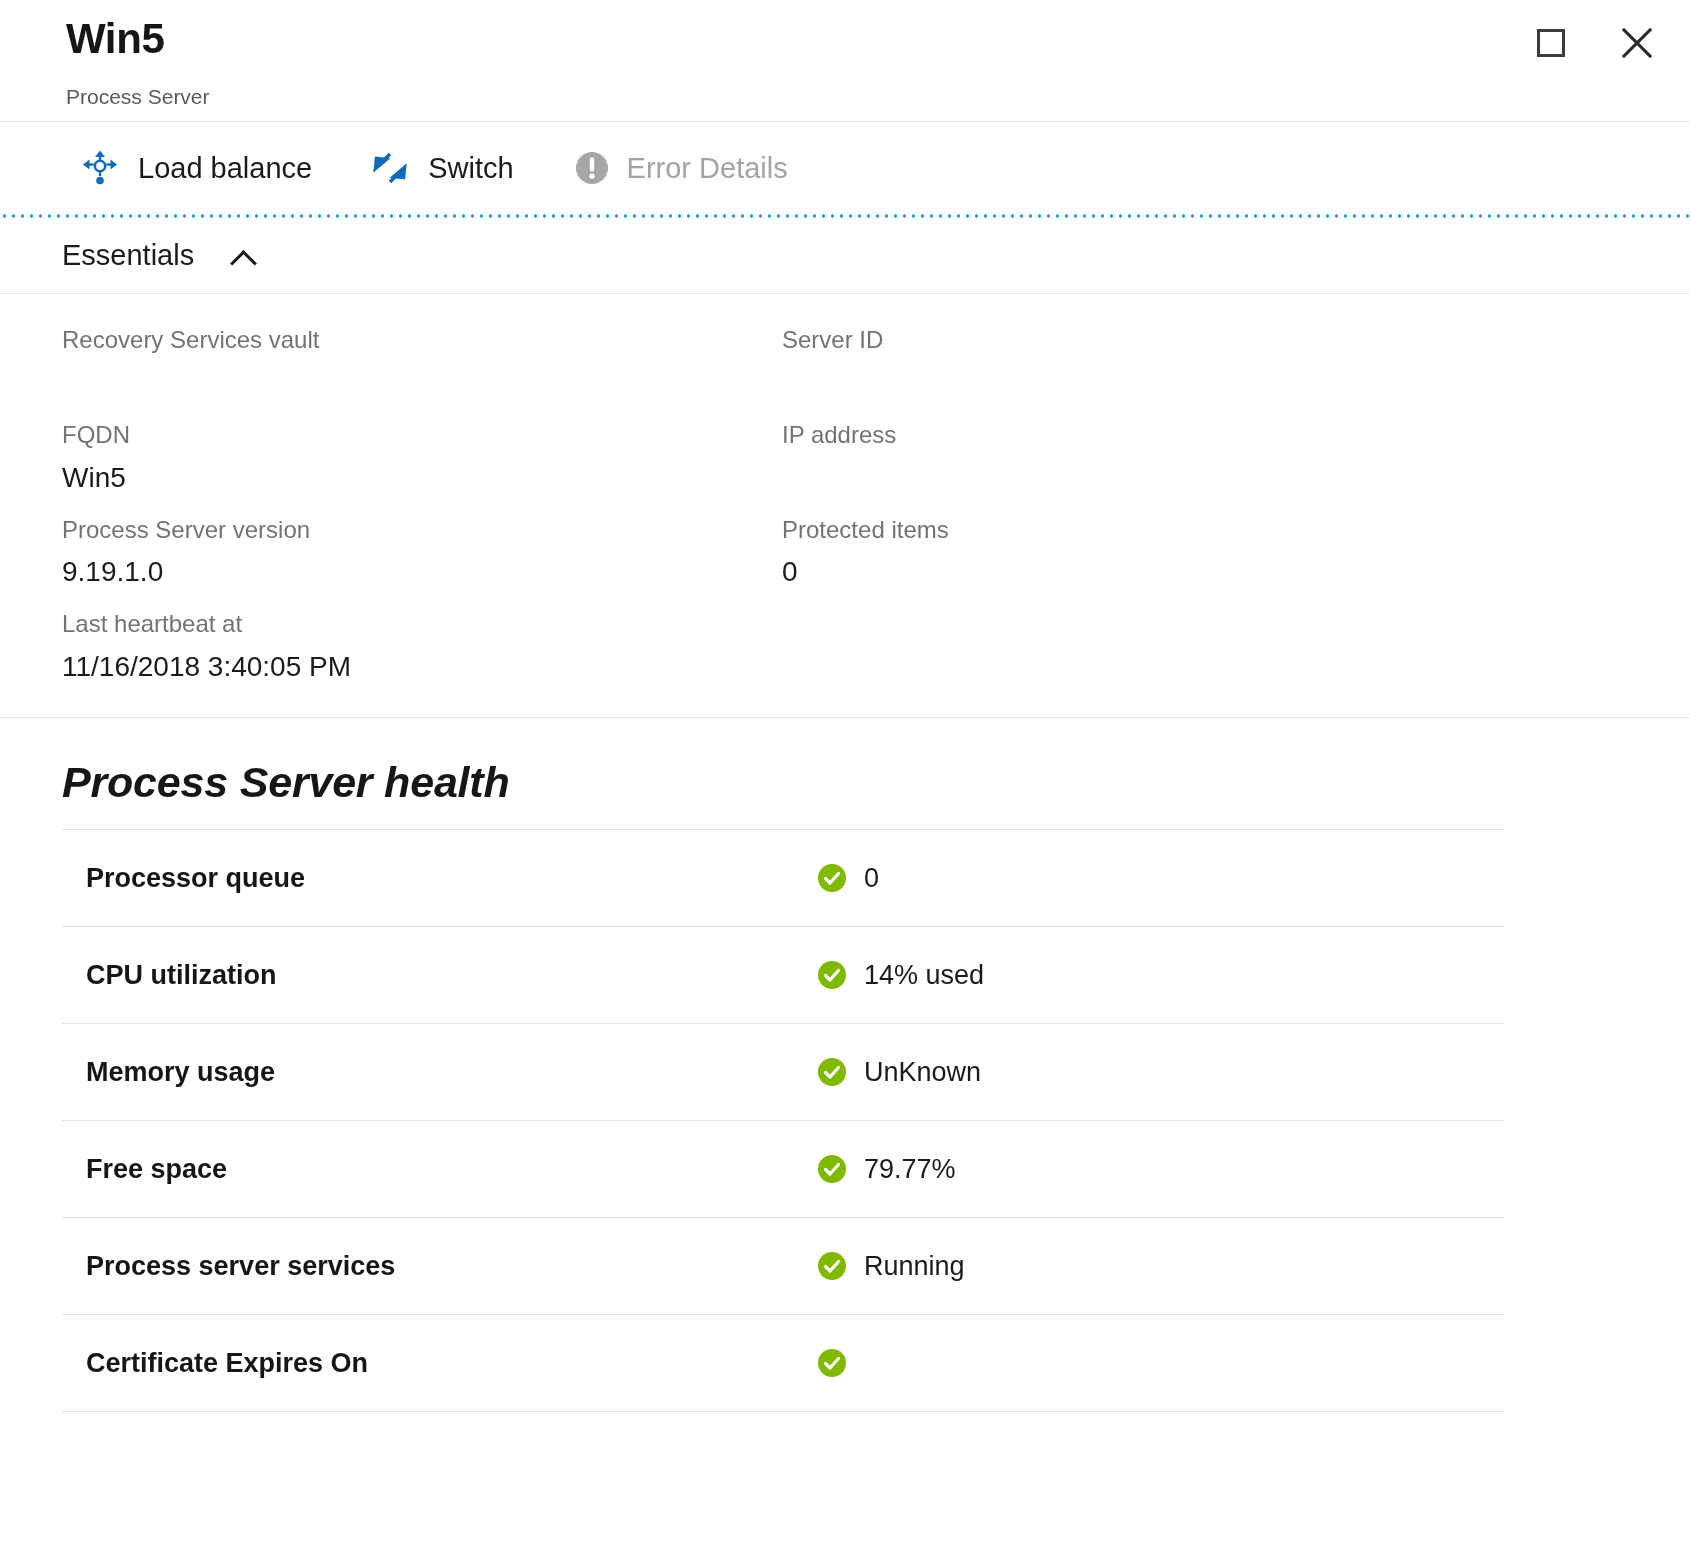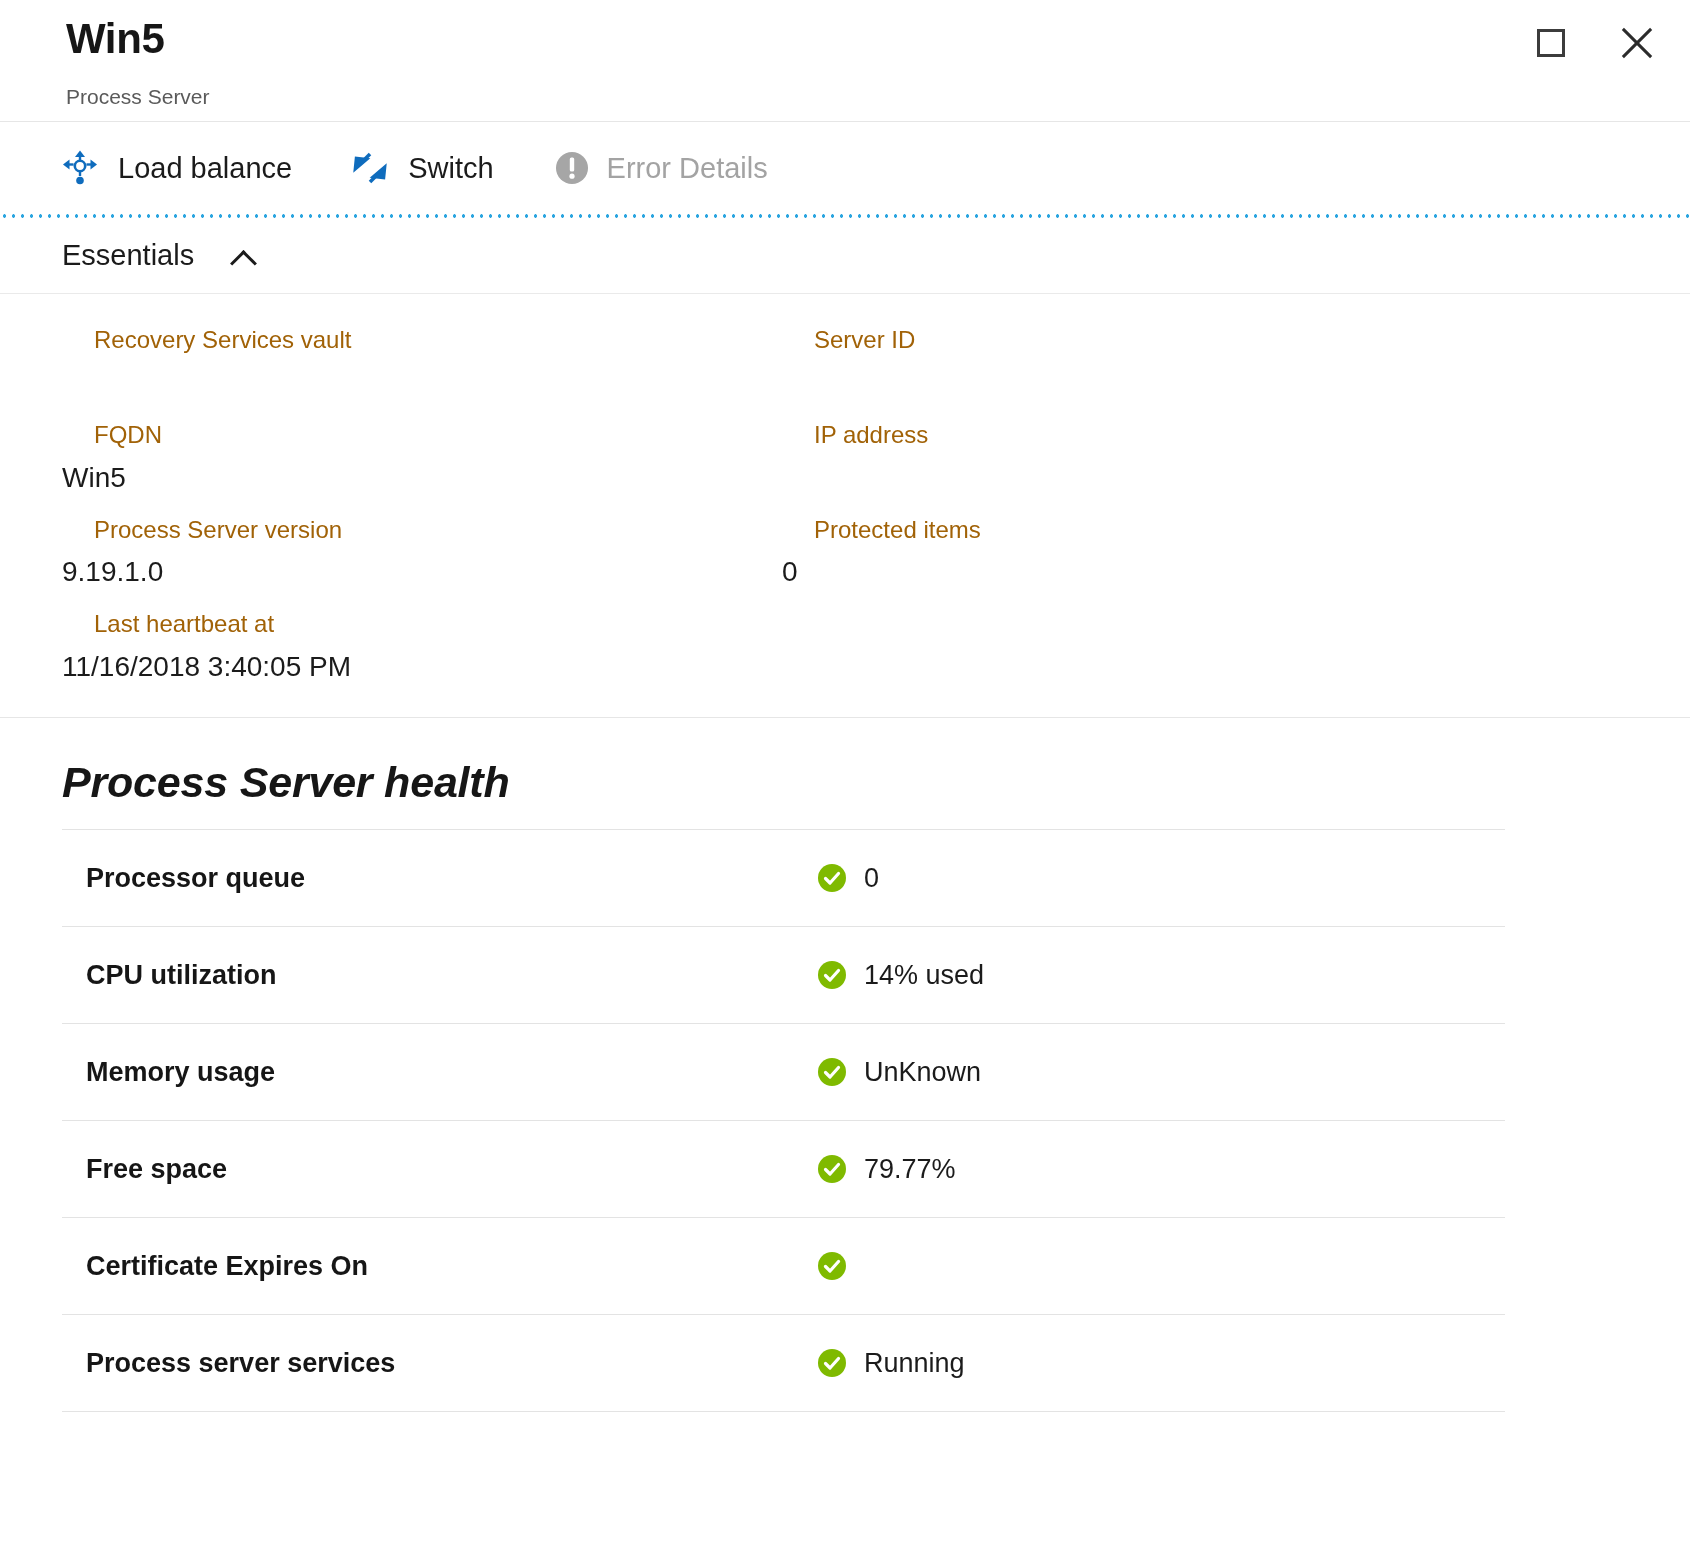--- a/index.html
+++ b/index.html
@@ -82,21 +82,21 @@
     background: #2b2b2b;
   }
   .close-glyph::before { transform: translate(-50%,-50%) rotate(45deg); }
   .close-glyph::after  { transform: translate(-50%,-50%) rotate(-45deg); }
 
   
   .command-bar {
     height: 92px;
     display: flex;
     align-items: center;
-    padding-left: 60px;
+    padding-left: 80px;
     gap: 58px;
     background: #ffffff;
   }
   .cmd {
     display: flex;
     align-items: center;
     gap: 18px;
     cursor: pointer;
     font-size: 29px;
     color: #1b1b1b;
@@ -158,23 +158,22 @@
   .essentials-grid {
     display: grid;
     grid-template-columns: 720px 1fr;
     padding: 26px 0 18px 62px;
     border-bottom: 1px solid #e6e6e6;
   }
   .ess-col { display: block; }
   .ess-item { margin-bottom: 10px; }
   .ess-label {
     font-size: 24px;
-    color: #a16207;
+    color: #737373;
     line-height: 1.7;
-    margin-left: 32px;
   }
   .ess-value {
     font-size: 28px;
     color: #1b1b1b;
     line-height: 1.55;
     min-height: 44px;
   }
   .ess-value.empty { min-height: 44px; }
 
   
@@ -381,39 +380,39 @@
           <svg viewBox="0 0 32 32" width="32" height="32" aria-hidden="true">
             <circle cx="16" cy="16" r="14" fill="#7fba00"></circle>
             <path d="M9.5 16.5 L14 21 L22.5 11.5" fill="none" stroke="#ffffff" stroke-width="3.2" stroke-linecap="round" stroke-linejoin="round"></path>
           </svg>
         </span>
         <span>79.77%</span>
       </div>
     </div>
 
     <div class="health-row">
+      <div class="health-name">Process server services</div>
+      <div class="health-status">
+        <span class="ok-icon">
+          <svg viewBox="0 0 32 32" width="32" height="32" aria-hidden="true">
+            <circle cx="16" cy="16" r="14" fill="#7fba00"></circle>
+            <path d="M9.5 16.5 L14 21 L22.5 11.5" fill="none" stroke="#ffffff" stroke-width="3.2" stroke-linecap="round" stroke-linejoin="round"></path>
+          </svg>
+        </span>
+        <span>Running</span>
+      </div>
+    </div>
+
+    <div class="health-row">
       <div class="health-name">Certificate Expires On</div>
       <div class="health-status">
         <span class="ok-icon">
           <svg viewBox="0 0 32 32" width="32" height="32" aria-hidden="true">
             <circle cx="16" cy="16" r="14" fill="#7fba00"></circle>
             <path d="M9.5 16.5 L14 21 L22.5 11.5" fill="none" stroke="#ffffff" stroke-width="3.2" stroke-linecap="round" stroke-linejoin="round"></path>
           </svg>
         </span>
         <span></span>
       </div>
     </div>
 
-    <div class="health-row">
-      <div class="health-name">Process server services</div>
-      <div class="health-status">
-        <span class="ok-icon">
-          <svg viewBox="0 0 32 32" width="32" height="32" aria-hidden="true">
-            <circle cx="16" cy="16" r="14" fill="#7fba00"></circle>
-            <path d="M9.5 16.5 L14 21 L22.5 11.5" fill="none" stroke="#ffffff" stroke-width="3.2" stroke-linecap="round" stroke-linejoin="round"></path>
-          </svg>
-        </span>
-        <span>Running</span>
-      </div>
-    </div>
-
   </div>
 </div>
 
 </body></html>

